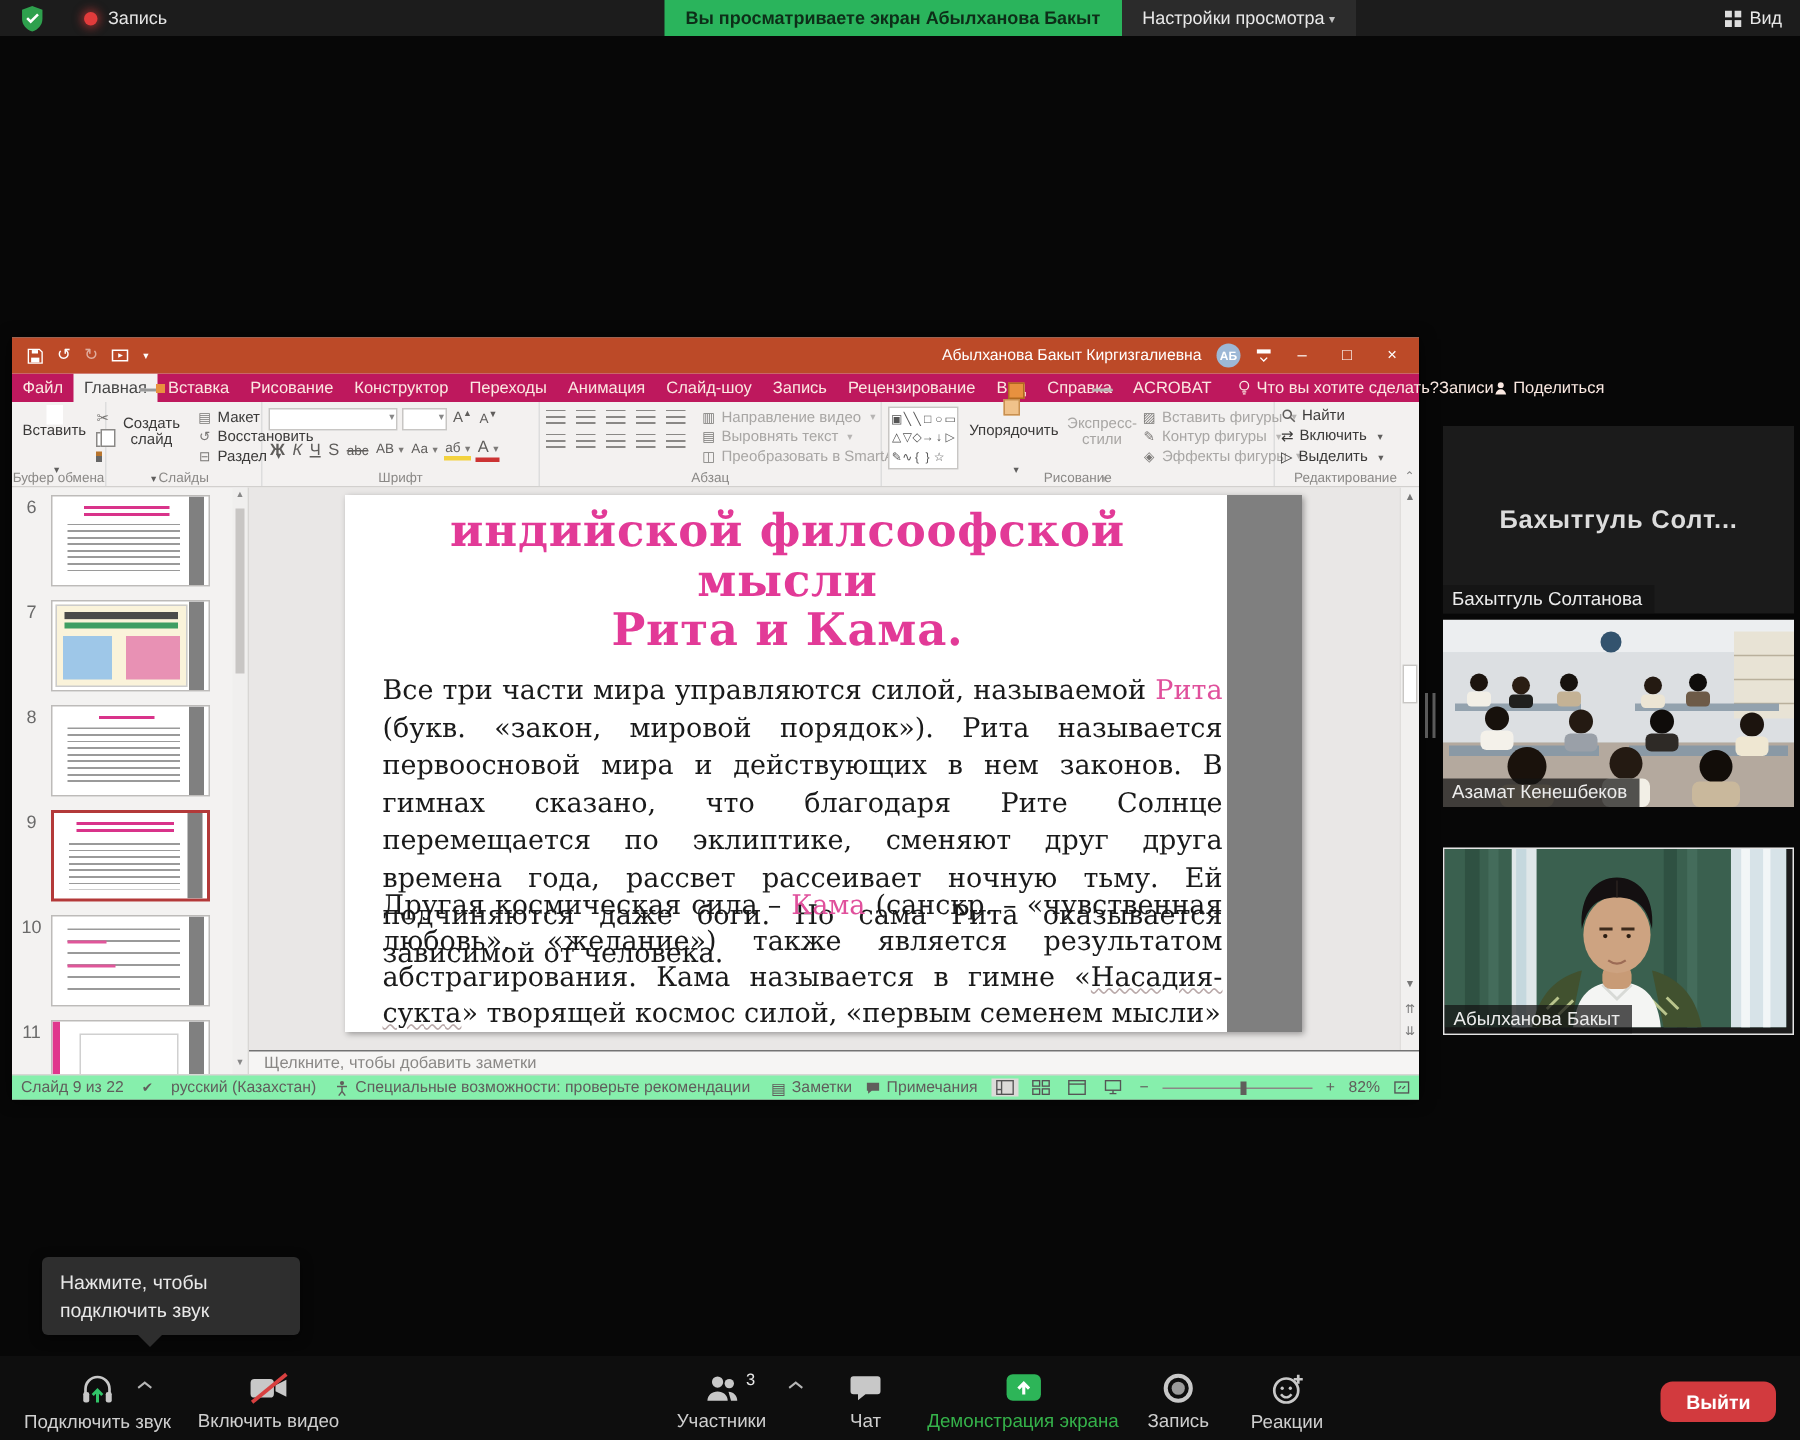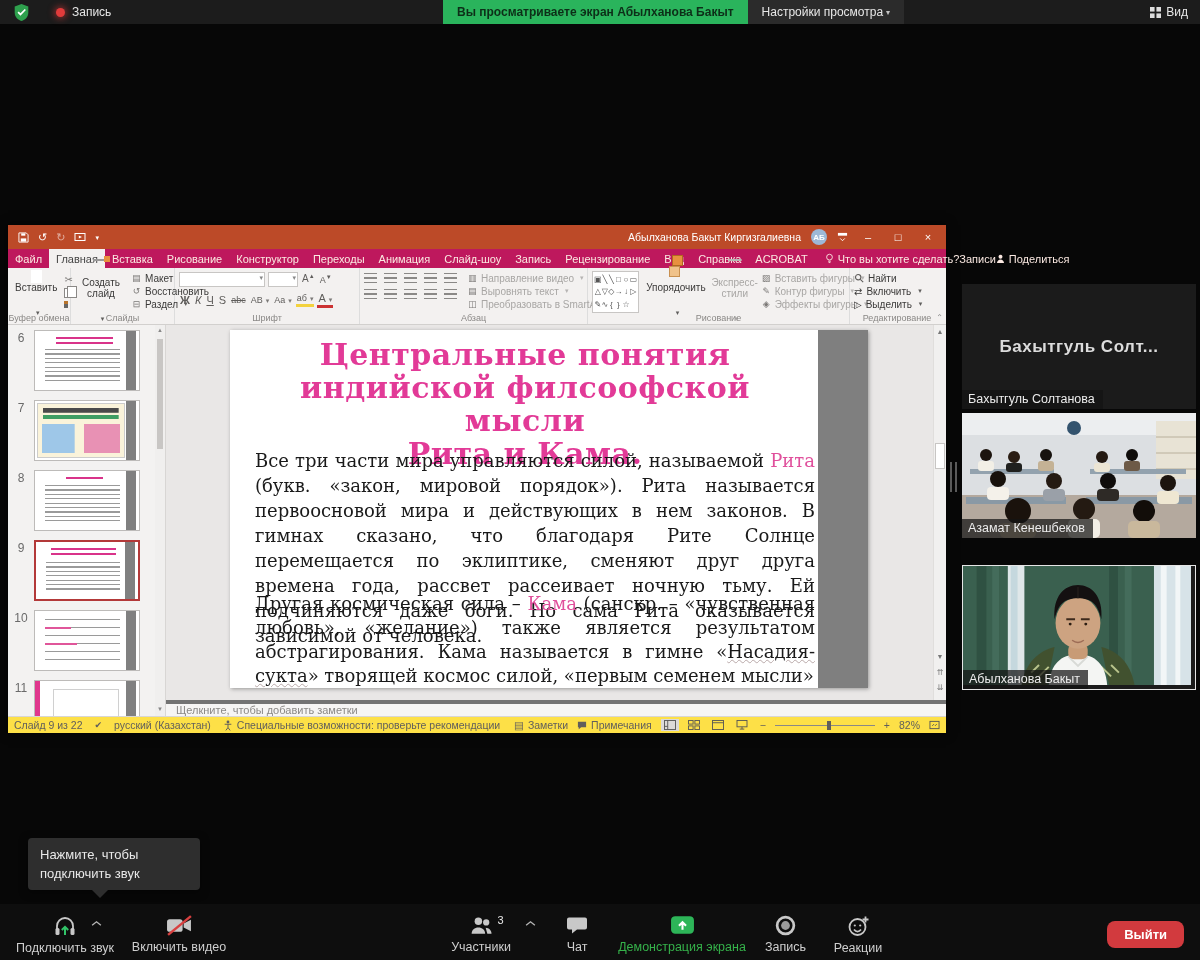--- a/index.html
+++ b/index.html
@@ -123,23 +123,23 @@
   .slide-p.p2 { top:262px; line-height:24px; }
   .slide-p .accent { color:#e0509c; }
   .slide-p .squiggle { text-decoration:underline wavy #b9a9a9 1px; }
   .v-scroll { position:absolute; right:0; top:0; bottom:0; width:13px; background:#f1f0ef; border-left:1px solid #e0dedc; font-size:7px; color:#777; }
   .v-scroll .up { position:absolute; top:3px; width:100%; text-align:center; }
   .v-scroll .vthumb { position:absolute; top:118px; left:1px; width:10px; height:26px; background:#fff; border:1px solid #c8c6c4; }
   .v-scroll .dn { position:absolute; top:328px; width:100%; text-align:center; }
   .v-scroll .pv { position:absolute; top:343px; width:100%; text-align:center; font-size:8px; }
   .v-scroll .nx { position:absolute; top:358px; width:100%; text-align:center; font-size:8px; }
 
-  .notes-bar { height:16px; background:#f6f5f4; border-top:4px solid #737373; font-size:11px; color:#8a8886; display:flex; align-items:center; padding-left:10px; }
-
-  .status-bar { height:17px; background:#fde047; border-top:1px solid #d8d6d4; display:flex; align-items:center; font-size:10.5px; color:#605e5c; padding:0 6px; gap:12px; }
+  .notes-bar { height:16px; background:#f6f5f4; border-top:1px solid #737373; font-size:11px; color:#8a8886; display:flex; align-items:center; padding-left:10px; }
+
+  .status-bar { height:17px; background:#86efac; border-top:1px solid #d8d6d4; display:flex; align-items:center; font-size:10.5px; color:#605e5c; padding:0 6px; gap:12px; }
   .st-left { display:flex; align-items:center; gap:12px; white-space:nowrap; }
   .st-right { margin-left:auto; display:flex; align-items:center; gap:9px; white-space:nowrap; }
   .st-item { display:flex; align-items:center; gap:4px; }
   .viewbtns { display:flex; align-items:center; gap:6px; }
   .viewbtn { padding:1px 3px; }
   .viewbtn.active { background:#dcdad8; }
   .zoom-slider { width:100px; height:1px; background:#8a8886; position:relative; }
   .zoom-slider .zthumb { position:absolute; left:52px; top:-4px; width:4px; height:9px; background:#605e5c; }
 
   
@@ -487,21 +487,20 @@
         <span class="pthumb"></span>
         <span class="dn">▼</span>
       </div>
     </div>
 
     <div class="editor-col">
       <div class="editor">
         <div class="slide">
           <div class="slide-gband"></div>
           <div class="slide-title">
-            <div>Центральные понятия</div>
             <div>индийской филсоофской мысли</div>
             <div>Рита и Кама.</div>
           </div>
           <div class="slide-p p1"><span>Все три части мира управляются силой, называемой </span><span class="accent">Рита</span><span> (букв. «закон, мировой порядок»). Рита называется первоосновой мира и действующих в нем законов. В гимнах сказано, что благодаря Рите Солнце перемещается по эклиптике, сменяют друг друга времена года, рассвет рассеивает ночную тьму. Ей подчиняются даже боги. Но сама Рита оказывается зависимой от человека.</span></div>
           <div class="slide-p p2"><span>Другая космическая сила – </span><span class="accent">Кама</span><span> (санскр. – «чувственная любовь», «желание») также является результатом абстрагирования. Кама называется в гимне «</span><span class="squiggle">Насадия-сукта</span><span>» творящей космос силой, «первым семенем мысли»</span></div>
         </div>
         <div class="v-scroll">
           <span class="up">▲</span>
           <span class="vthumb"></span>
           <span class="dn">▼</span>

